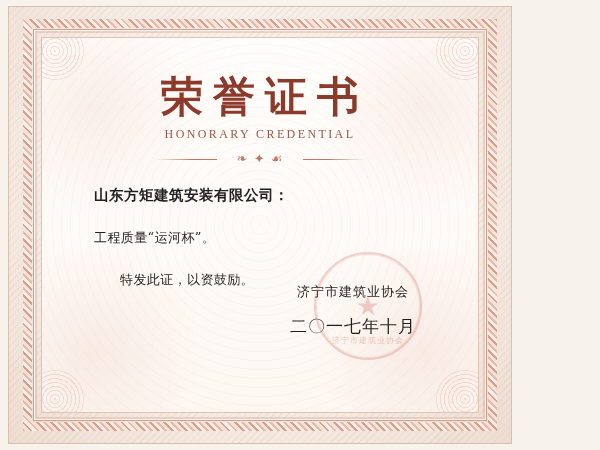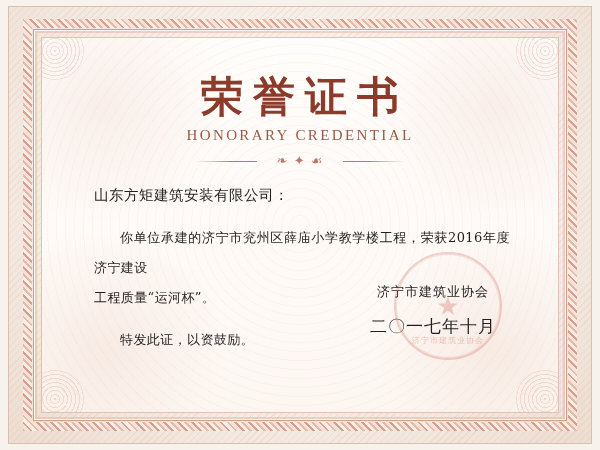--- a/index.html
+++ b/index.html
@@ -19,21 +19,21 @@
     background: #f7f2ec;
   }
 
   
   .outer-frame {
     position: absolute;
     left: 8px;
     top: 6px;
     right: 8px;
     bottom: 6px;
-    width: 584px;
+    width: 504px;
     height: 438px;
     box-sizing: border-box;
     border: 1px solid #d8bfae;
     background:
       repeating-linear-gradient(135deg,
         rgba(214,168,150,0.16) 0px,
         rgba(214,168,150,0.16) 1px,
         rgba(255,255,255,0) 1px,
         rgba(255,255,255,0) 5px),
       radial-gradient(ellipse at 50% 40%, #fdfaf6 0%, #f3e9e0 70%, #eddcd0 100%);
@@ -131,21 +131,21 @@
     letter-spacing: 10px;
     color: #8c3a2a;
     text-shadow: 0 1px 0 rgba(255,255,255,0.7);
     line-height: 1;
     margin: 0;
     padding-left: 10px;
   }
   .cert-subtitle {
     margin-top: 9px;
     font-family: "Liberation Serif", serif;
-    font-size: 15px;
+    font-size: 12px;
     letter-spacing: 2.4px;
     color: #9a5a46;
   }
 
   
   .flourish {
     margin: 9px auto 0 auto;
     width: 210px;
     height: 16px;
     position: relative;
@@ -175,21 +175,21 @@
   .body-block {
     position: absolute;
     left: 52px;
     right: 48px;
     top: 148px;
     color: #2b2b2b;
     font-family: "DejaVu Serif", serif;
   }
   .recipient {
     font-size: 14.5px;
-    font-weight: normal;
+    font-weight: bold;
     letter-spacing: 0.5px;
     color: #1f1f1f;
     margin-bottom: 18px;
   }
   .para {
     font-size: 13px;
     line-height: 30px;
     text-align: justify;
     color: #1f1f1f;
     letter-spacing: 0.4px;
@@ -270,21 +270,20 @@
         <div class="cert-subtitle">HONORARY CREDENTIAL</div>
         <div class="flourish">
           <span class="line left"></span>
           <span class="ornament">❧ ✦ ☙</span>
           <span class="line right"></span>
         </div>
       </div>
 
       <div class="body-block">
         <div class="recipient">山东方矩建筑安装有限公司：</div>
-        <div class="para indent">你单位承建的济宁市兖州区薛庙小学教学楼工程，荣获2016年度济宁建设</div>
         <div class="para para-2">工程质量“运河杯”。</div>
         <div class="para indent para-3">特发此证，以资鼓励。</div>
       </div>
 
       <div class="sign-block">
         <div class="sign-org">济宁市建筑业协会</div>
         <div class="sign-date">二〇一七年十月</div>
       </div>
 
       <div class="seal">

